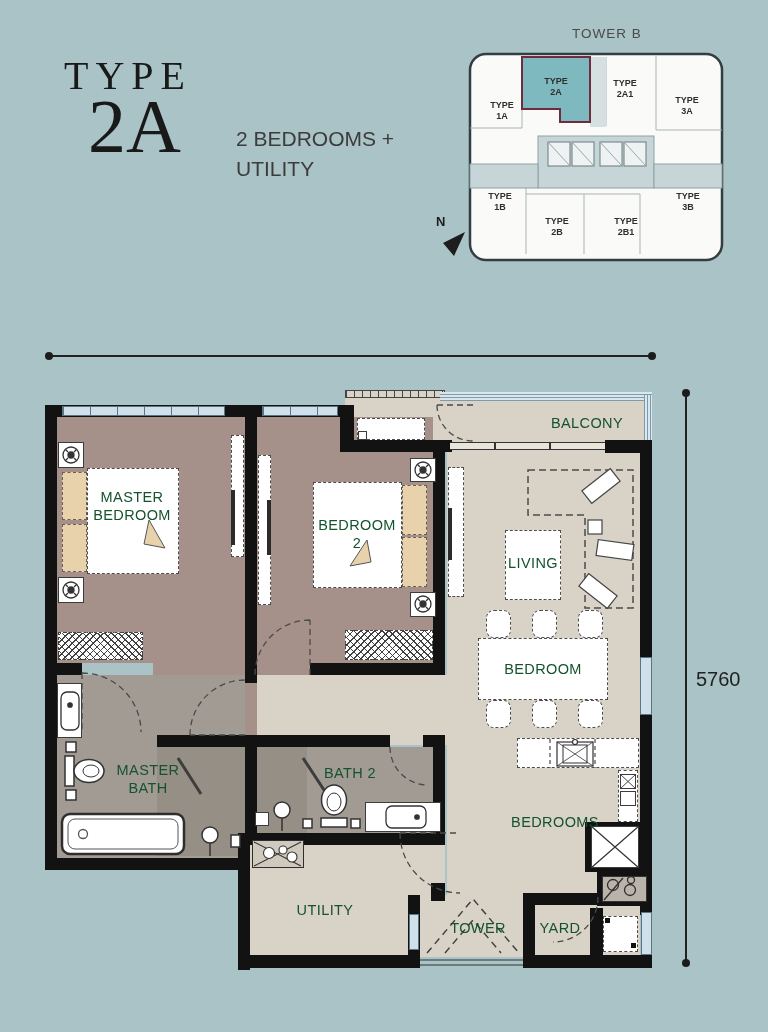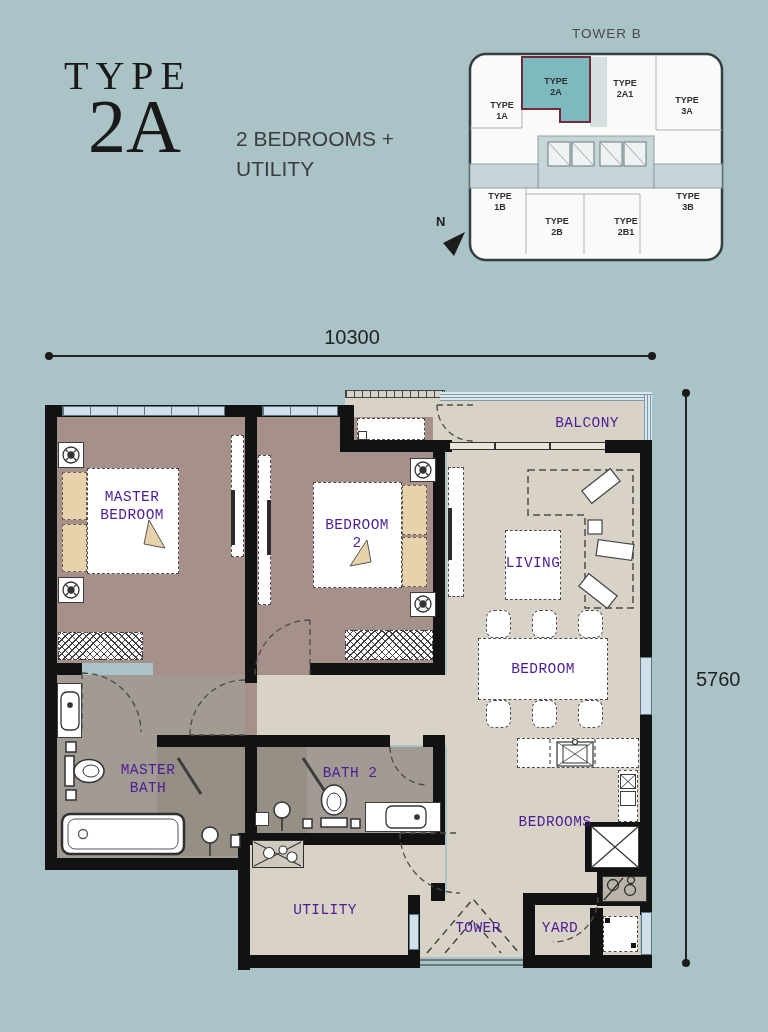--- a/index.html
+++ b/index.html
@@ -43,21 +43,21 @@
   .louver{background:repeating-linear-gradient(90deg,#444 0 1px,#d8d2c7 1px 8px);border:1px solid #444;}
   .dash{background:#fff;border:1.5px dashed #4c4c4c;}
   .dashp{background:var(--pillow);border:1px dashed #6b5f54;}
   .sbox{background:#fff;border:1.2px solid #3c3c3c;}
   .hatch{background:#fff;border:1.5px dashed #444;
     background-image:repeating-linear-gradient(45deg,rgba(55,55,55,.95) 0 1px,transparent 1px 5px),
                      repeating-linear-gradient(-45deg,rgba(55,55,55,.95) 0 1px,transparent 1px 5px);}
   .tv{background:#2b2b2b;}
   .chair{background:#fff;border:1.5px dashed #4c4c4c;border-radius:8px;}
   .lbl{display:flex;align-items:center;justify-content:center;text-align:center;
-    font-size:14.5px;letter-spacing:.4px;color:#4c1d95;line-height:1.25;white-space:pre-line;font-family:Liberation Mono, monospace;}
+    font-size:14.5px;letter-spacing:.4px;color:#14532d;line-height:1.25;white-space:pre-line;}
   .overlay{position:absolute;left:0;top:0;pointer-events:none;}
 </style>
 </head>
 <body>
 
 <div class="page">
 
   <div class="title-prefix">TYPE</div>
   <div class="title-code">2A</div>
   <div class="spec beds">2 BEDROOMS +
@@ -99,21 +99,20 @@
 2B</div>
   <div class="tu" style="left:604px;top:216px">TYPE
 2B1</div>
   <div class="tu" style="left:666px;top:191px">TYPE
 3B</div>
   <div class="north-n">N</div>
   <svg class="north-svg" width="30" height="30" viewBox="0 0 30 30">
     <polygon points="25,4 14,28 3,15" fill="#1d1d1d"></polygon>
   </svg>
 
-  <div class="dim-label" style="left:252px;top:326px;width:200px;text-align:center">10300</div>
   <div class="dim-line" style="left:49px;top:355px;width:603px;height:2px"></div>
   <div class="dim-dot" style="left:45px;top:352px"></div>
   <div class="dim-dot" style="left:648px;top:352px"></div>
   <div class="dim-line" style="left:685px;top:393px;width:2px;height:570px"></div>
   <div class="dim-dot" style="left:682px;top:389px"></div>
   <div class="dim-dot" style="left:682px;top:959px"></div>
   <div class="dim-label" style="left:696px;top:668px">5760</div>
 
   <div class="plan">
 

